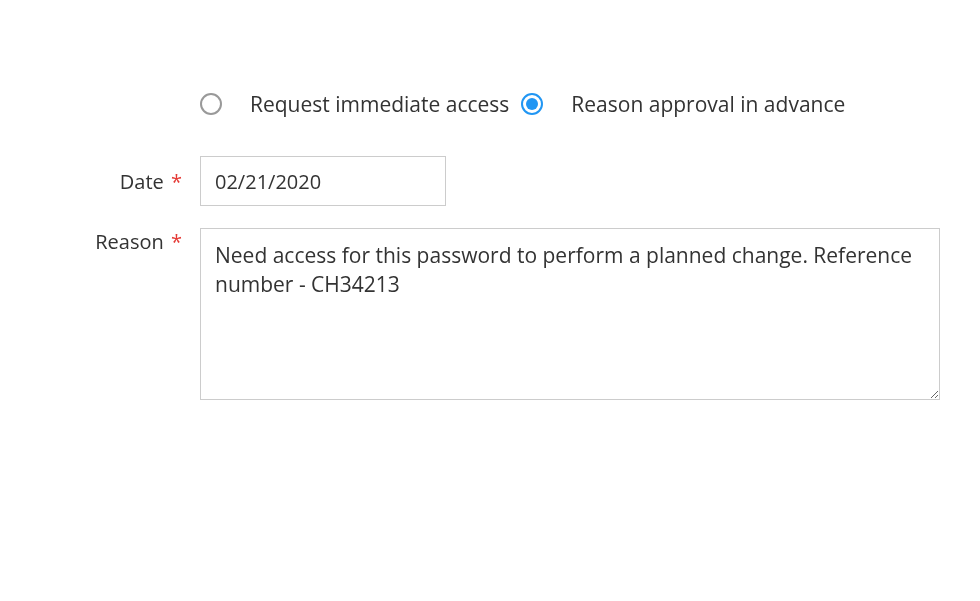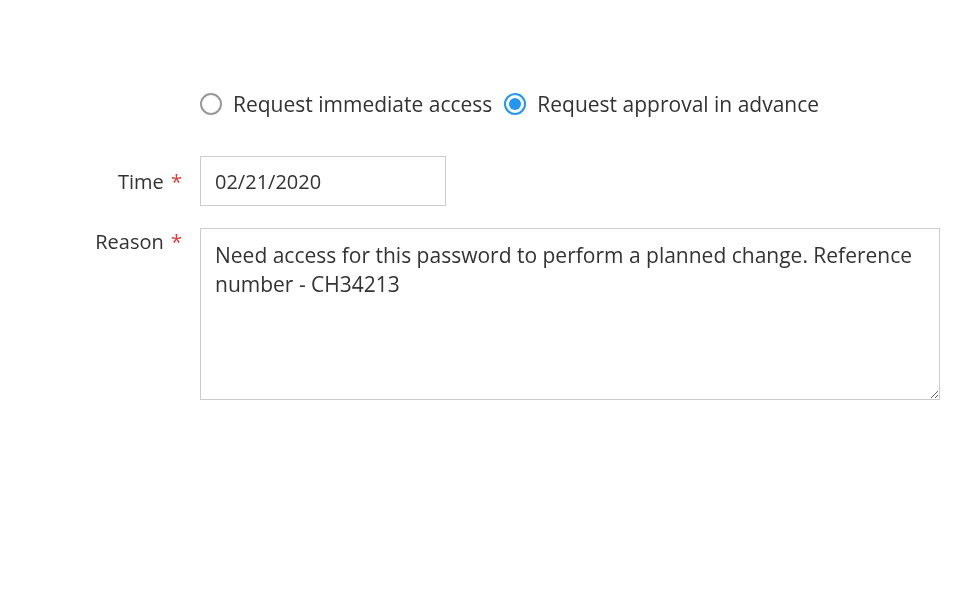--- a/index.html
+++ b/index.html
@@ -22,21 +22,21 @@
       display: flex;
       align-items: center;
       gap: 12px;
       margin-left: 160px;
       margin-bottom: 38px;
       font-size: 21px;
     }
     .radio-item {
       display: flex;
       align-items: center;
-      gap: 11px;
+      gap: 28px;
       cursor: pointer;
       justify-content: space-between;
     }
     .radio-circle {
       width: 22px;
       height: 22px;
       border-radius: 50%;
       border: 2px solid #999;
       display: flex;
       align-items: center;
@@ -108,27 +108,27 @@
 
   <div class="radio-row">
     <div class="radio-item">
       <span class="radio-circle"></span>
       <span class="radio-label">Request immediate access</span>
     </div>
     <div class="radio-item">
       <span class="radio-circle selected">
         <span class="radio-inner"></span>
       </span>
-      <span class="radio-label">Request approval in advance</span>
+      <span class="radio-label">Reason approval in advance</span>
     </div>
   </div>
 
   <div class="form-row">
     <div class="label-cell">
-      <span>Time</span>
+      <span>Date</span>
       <span class="required-star">*</span>
     </div>
     <input type="text" class="input-text" value="02/21/2020" style="">
   </div>
 
 
   <div class="form-row reason">
     <div class="label-cell">
       <span>Reason</span>
       <span class="required-star">*</span>

